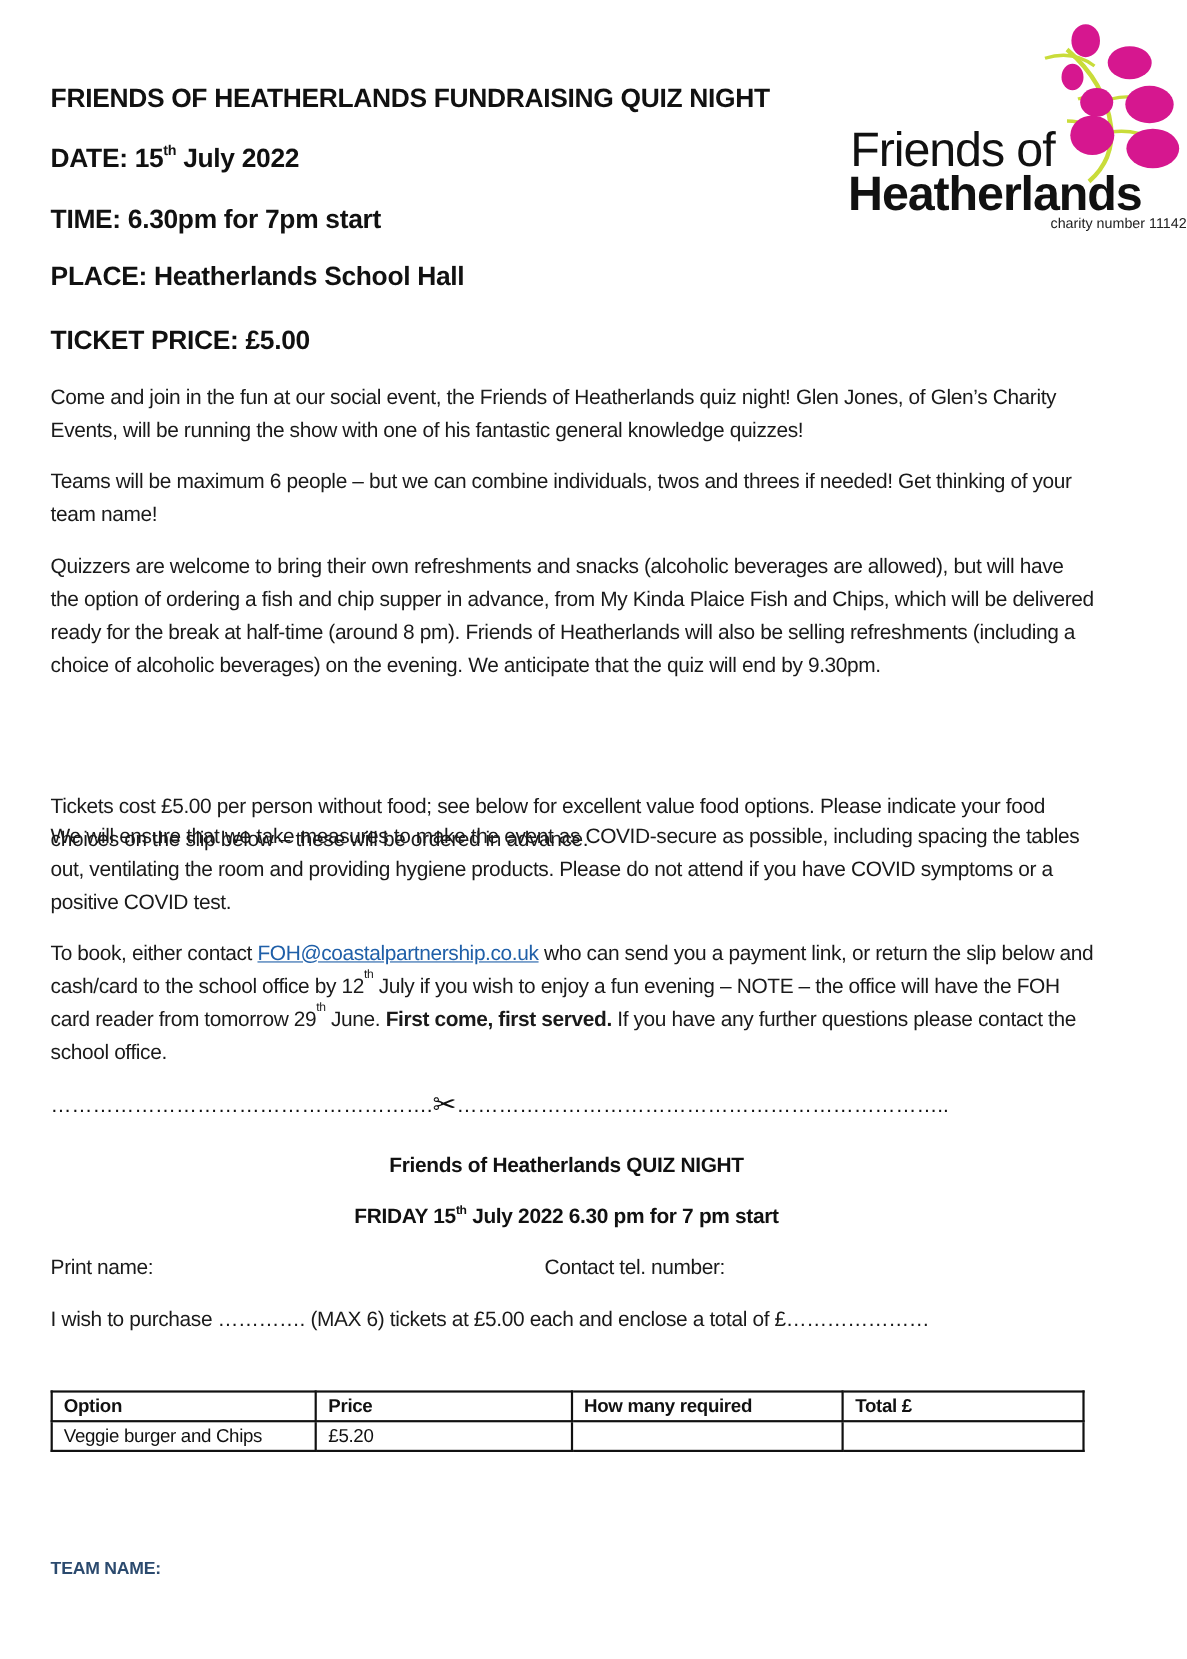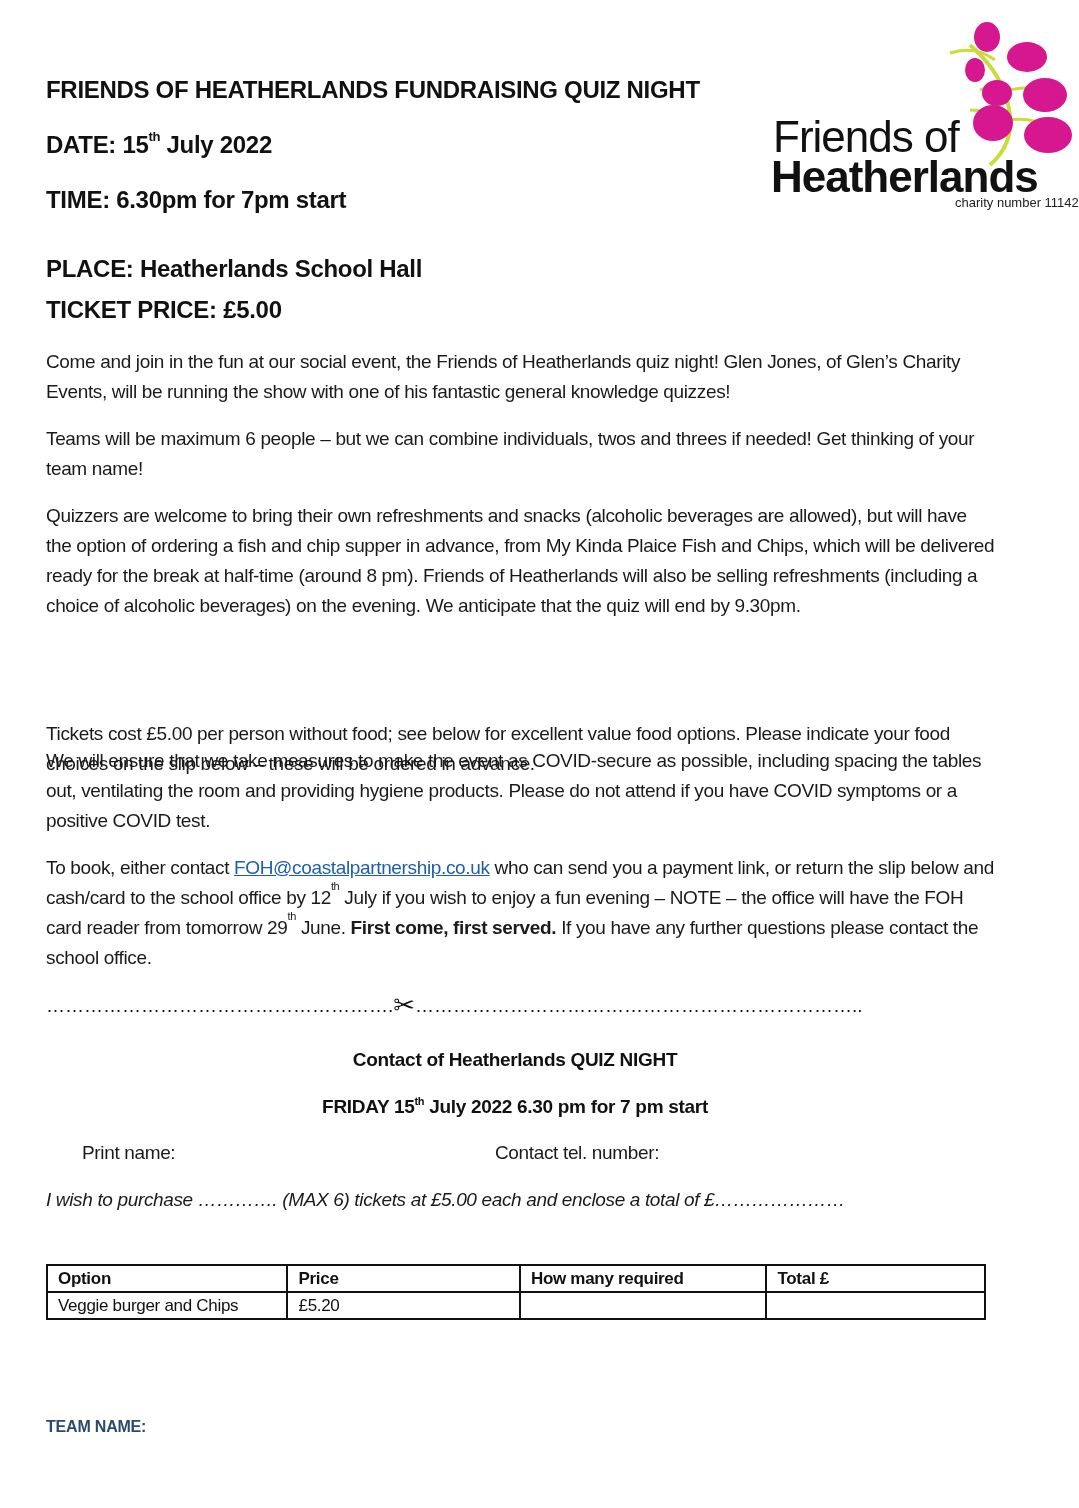--- a/index.html
+++ b/index.html
@@ -78,38 +78,38 @@
       <ellipse cx="283" cy="120" rx="24" ry="18" fill="#d6178f"></ellipse>
     </svg>
     <div class="logo-friends">Friends of</div>
     <div class="logo-heather">Heatherlands</div>
     <div class="logo-charity">charity number 1114209</div>
   </div>
 
   <div class="h" style="top:76px;">FRIENDS OF HEATHERLANDS FUNDRAISING QUIZ NIGHT</div>
   <div class="h" style="top:131px;text-align:center;"><span>DATE: 15</span><sup>th</sup><span> July 2022</span></div>
   <div class="h" style="top:186px;">TIME: 6.30pm for 7pm start</div>
-  <div class="h" style="top:255px;">PLACE: Heatherlands School Hall</div>
+  <div class="h" style="top:238px;">PLACE: Heatherlands School Hall</div>
   <div class="h" style="top:296px;">TICKET PRICE: £5.00</div>
 
   <div class="para" style="top:347px;">Come and join in the fun at our social event, the Friends of Heatherlands quiz night! Glen Jones, of Glen’s Charity Events, will be running the show with one of his fantastic general knowledge quizzes!</div>
   <div class="para" style="top:424px;">Teams will be maximum 6 people – but we can combine individuals, twos and threes if needed! Get thinking of your team name!</div>
   <div class="para" style="top:501px;">Quizzers are welcome to bring their own refreshments and snacks (alcoholic beverages are allowed), but will have the option of ordering a fish and chip supper in advance, from My Kinda Plaice Fish and Chips, which will be delivered ready for the break at half-time (around 8 pm). Friends of Heatherlands will also be selling refreshments (including a choice of alcoholic beverages) on the evening. We anticipate that the quiz will end by 9.30pm.</div>
   <div class="para" style="top:695px;margin-top:24px;">Tickets cost £5.00 per person without food; see below for excellent value food options. Please indicate your food choices on the slip below – these will be ordered in advance.</div>
   <div class="para" style="top:746px;">We will ensure that we take measures to make the event as COVID-secure as possible, including spacing the tables out, ventilating the room and providing hygiene products. Please do not attend if you have COVID symptoms or a positive COVID test.</div>
   <div class="para" style="top:853px;"><span>To book, either contact </span><span class="link">FOH@coastalpartnership.co.uk</span><span> who can send you a payment link, or return the slip below and cash/card to the school office by 12</span><sup>th</sup><span> July if you wish to enjoy a fun evening – NOTE – the office will have the FOH card reader from tomorrow 29</span><sup>th</sup><span> June. </span><span class="bold">First come, first served.</span><span> If you have any further questions please contact the school office.</span></div>
 
   <div class="cutline"><span>……………………………………………….</span><span style="display:inline-block;font-size:26px;line-height:19px;vertical-align:-2px;">✂</span><span>……………………………………………………………..</span></div>
 
-  <div class="center" style="top:1049px;">Contact of Heatherlands QUIZ NIGHT</div>
+  <div class="center" style="top:1049px;">Friends of Heatherlands QUIZ NIGHT</div>
   <div class="center" style="top:1096px;"><span>FRIDAY 15</span><sup>th</sup><span> July 2022 6.30 pm for 7 pm start</span></div>
 
-  <div class="line" style="left:46px;top:1142px;margin-left:36px;">Print name:</div>
+  <div class="line" style="left:46px;top:1142px;">Print name:</div>
   <div class="line" style="left:495px;top:1142px;">Contact tel. number:</div>
-  <div class="line" style="left:46px;top:1189px;font-style:italic;">I wish to purchase …………. (MAX 6) tickets at £5.00 each and enclose a total of £…………………</div>
+  <div class="line" style="left:46px;top:1189px;">I wish to purchase …………. (MAX 6) tickets at £5.00 each and enclose a total of £…………………</div>
 
   <table class="food">
     <colgroup>
       <col style="width:241px">
         <col style="width:233px">
         <col style="width:247px">
         <col style="width:219px">
     </colgroup>
     <tbody>
         <tr>

